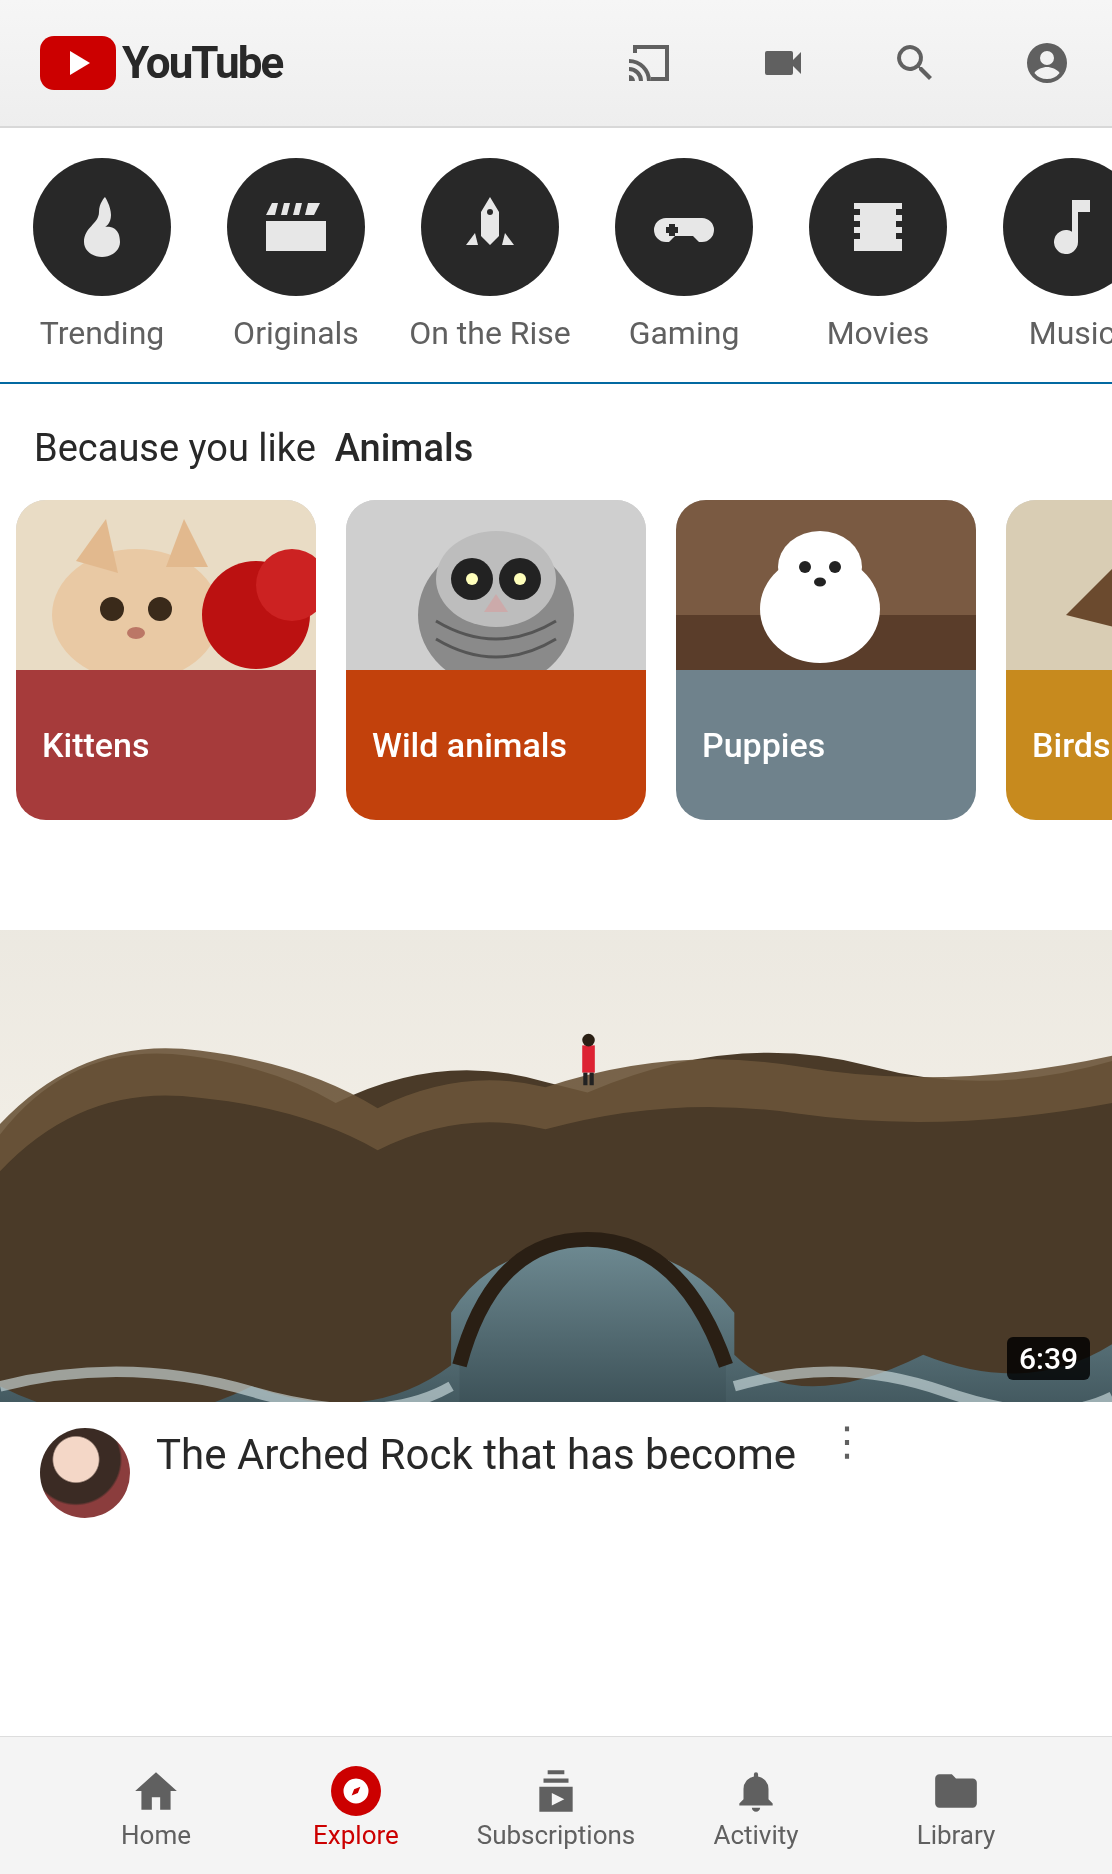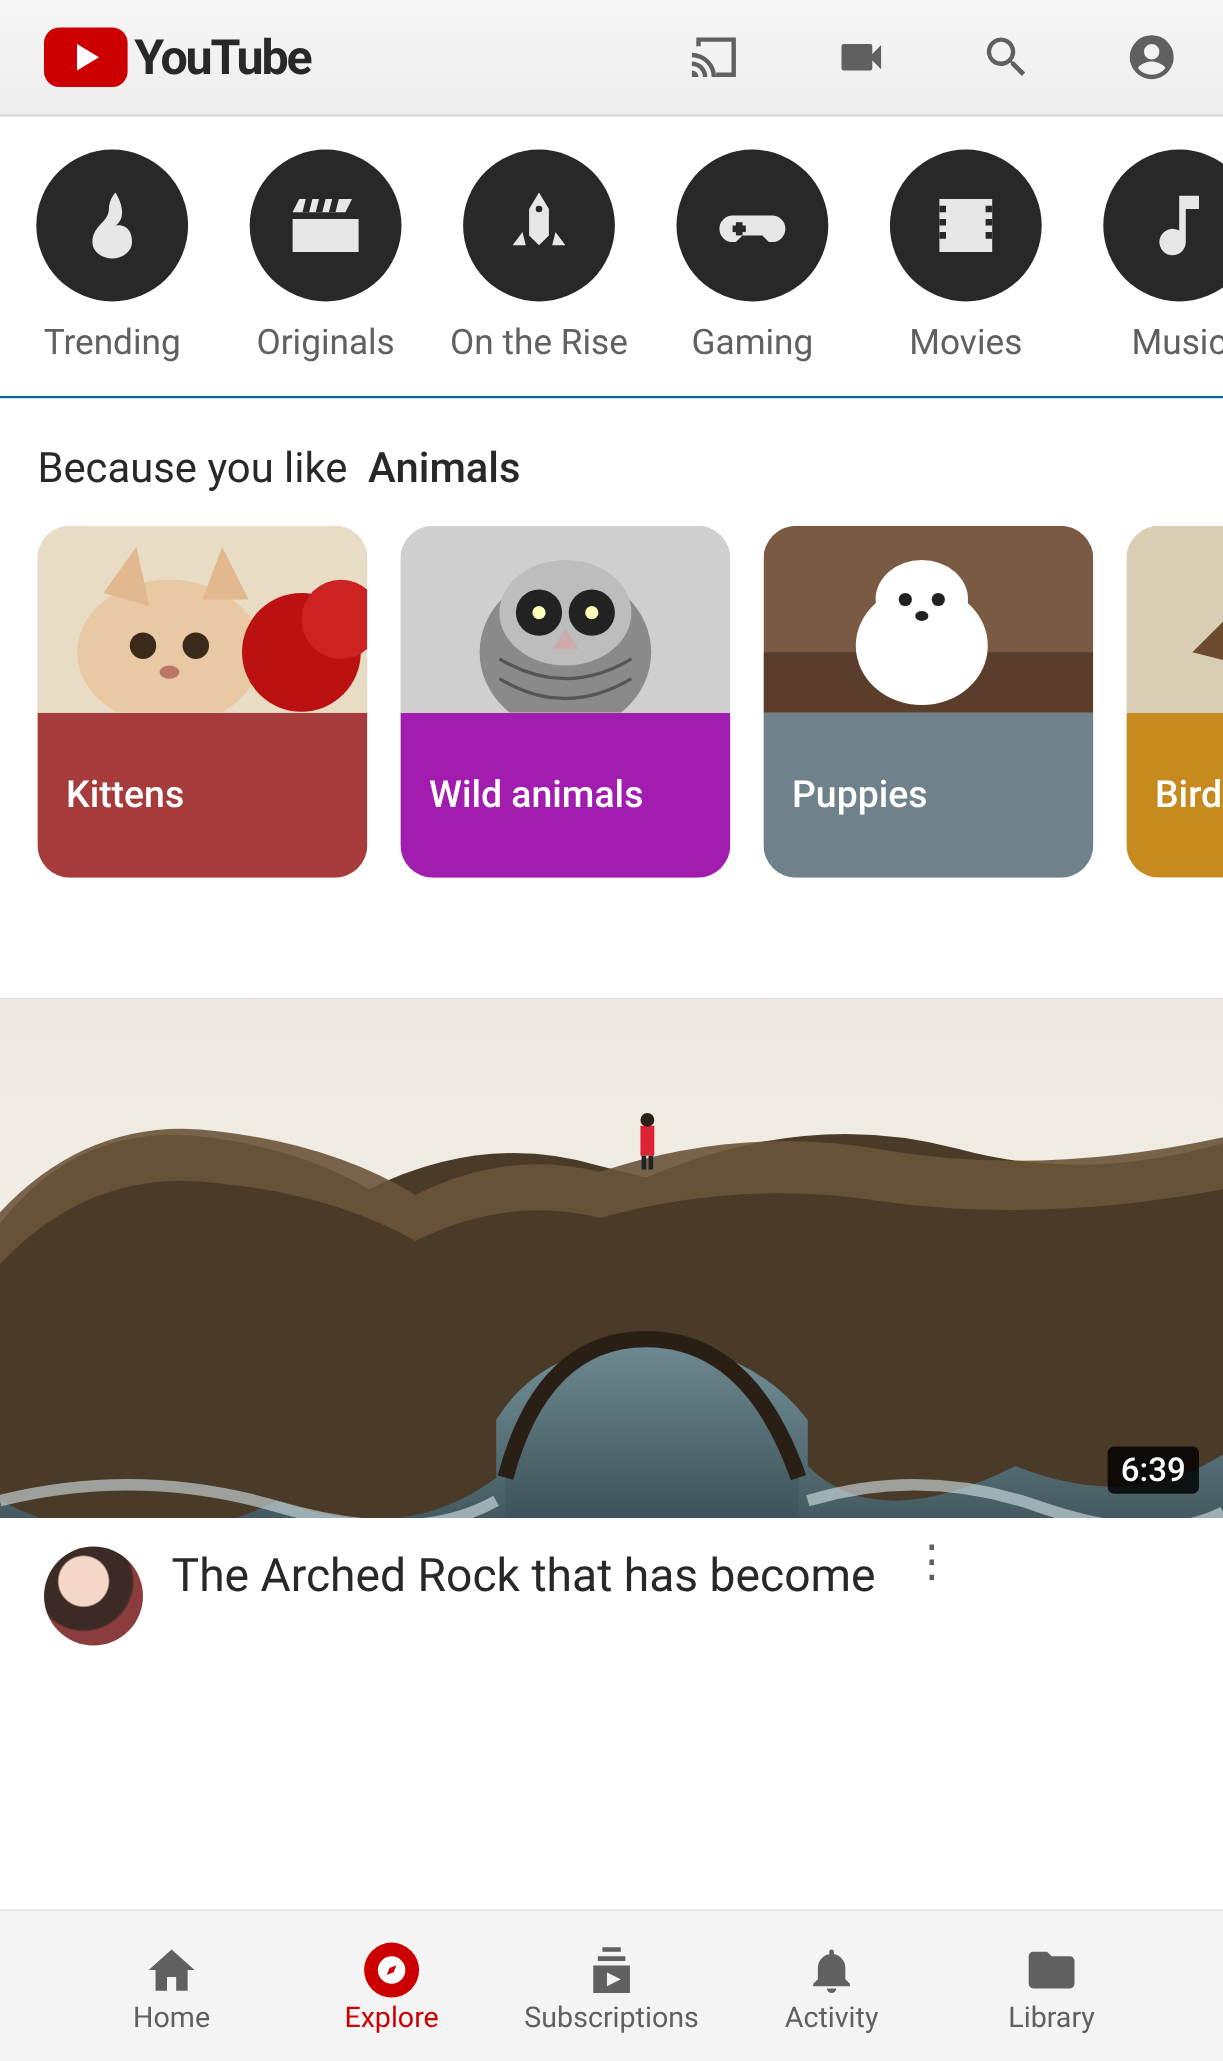--- a/index.html
+++ b/index.html
@@ -6,21 +6,21 @@
   body {
     width: 1112px;
     height: 1874px;
     font-family: Roboto, Arial, sans-serif;
     background: #fff;
     overflow: hidden;
     position: relative;
   }
   
   .appbar {
-    height: 106px;
+    height: 128px;
     background: linear-gradient(#f6f6f6,#eeeeee);
     border-bottom: 2px solid #d8d8d8;
     display: flex;
     align-items: center;
     padding: 0 30px 0 40px;
     gap: 18px;
   }
   .logo { display:flex; align-items:center; gap:6px; }
   .logo-icon {
     width: 76px; height: 54px; background:#cc0000; border-radius:14px;
@@ -53,21 +53,21 @@
     display:flex; align-items:center; justify-content:center;
   }
   .cat-circle svg { width:72px; height:72px; fill:#e7e7e7; }
   .cat-label { font-size: 32px; color:#606060; white-space:nowrap;}
   
   .section-title {
     font-size: 38px; color:#282828; padding: 42px 34px 30px;
   }
   .section-title .emph { font-weight:500; }
   .cards-row {
-    display:flex; gap: 30px; padding: 0 34px; overflow:hidden;
+    display:flex; gap: 30px; padding: 0 16px; overflow:hidden;
   }
   .topic-card {
     width: 300px; height: 320px; border-radius: 30px; overflow:hidden;
     display:flex; flex-direction:column; flex-shrink:0;
   }
   .topic-img { height: 170px; background:#ccc; position:relative; overflow:hidden;}
   .topic-label {
     flex:1; display:flex; align-items:center; padding: 0 26px;
     font-size: 34px; font-weight:500; color:#fff;
   }
@@ -233,21 +233,21 @@
         <ellipse cx="50" cy="28" rx="20" ry="16" fill="#bdbdbd"></ellipse>
         <circle cx="42" cy="28" r="7" fill="#222"></circle>
         <circle cx="58" cy="28" r="7" fill="#222"></circle>
         <circle cx="42" cy="28" r="2" fill="#ffb"></circle>
         <circle cx="58" cy="28" r="2" fill="#ffb"></circle>
         <polygon points="50,33 46,39 54,39" fill="#caa"></polygon>
         <path d="M30 42q20 12 40 0" stroke="#555" stroke-width="1" fill="none"></path>
         <path d="M30 48q20 12 40 0" stroke="#555" stroke-width="1" fill="none"></path>
       </svg>
     </div>
-    <div class="topic-label" style="background:#a21caf">Wild animals</div>
+    <div class="topic-label" style="background:#c2410c">Wild animals</div>
   </div>
   <div class="topic-card">
     <div class="topic-img">
       <svg class="sv-fill" viewBox="0 0 100 60" preserveAspectRatio="xMidYMid slice">
         <rect width="100" height="60" fill="#7a5a42"></rect>
         <rect y="40" width="100" height="20" fill="#5a3d2a"></rect>
         <ellipse cx="48" cy="38" rx="20" ry="18" fill="#fff"></ellipse>
         <ellipse cx="48" cy="24" rx="14" ry="12" fill="#fff"></ellipse>
         <circle cx="43" cy="24" r="2" fill="#222"></circle>
         <circle cx="53" cy="24" r="2" fill="#222"></circle>

